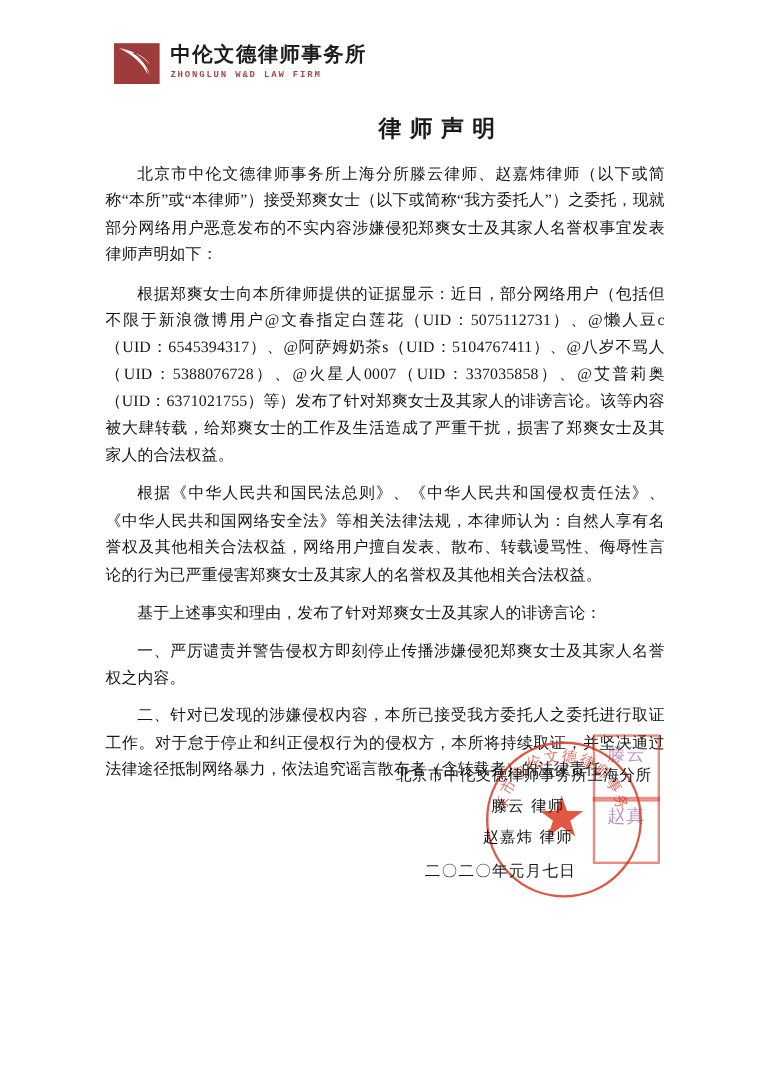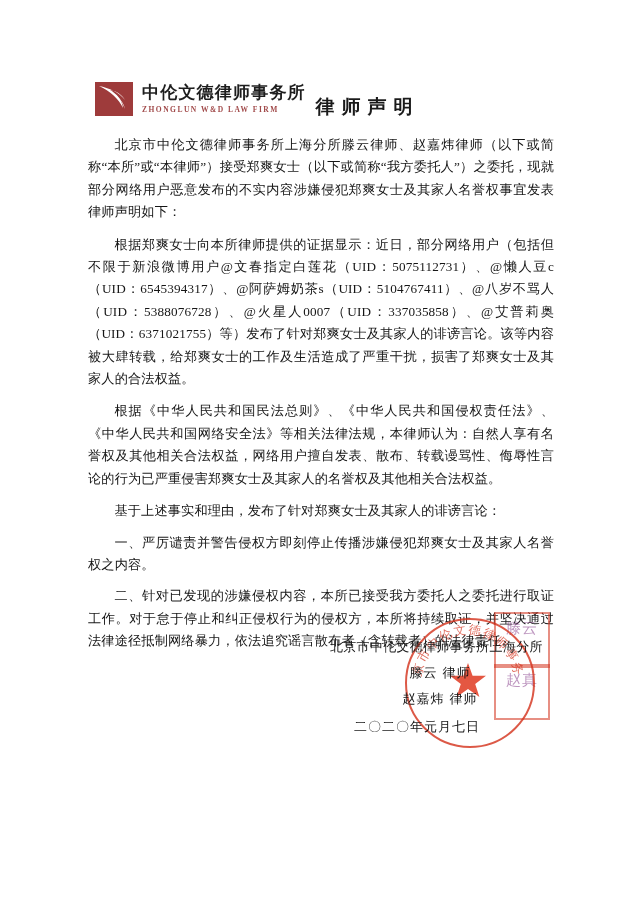--- a/index.html
+++ b/index.html
@@ -26,21 +26,20 @@
     background: #ffffff;
   }
 
   
   .letterhead {
     position: absolute;
     left: 95px;
     top: 36px;
     display: flex;
     align-items: flex-start;
-    margin-top: 46px;
   }
   .logo-mark {
     width: 38px;
     height: 34px;
     background: #9e3b3b;
     position: relative;
     overflow: hidden;
     flex: none;
   }
   .logo-mark .swoosh {
@@ -56,21 +55,21 @@
   .firm-cn {
     font-family: "DejaVu Serif", "Liberation Serif", serif;
     font-size: 17px;
     font-weight: bold;
     color: #1d1d1d;
     letter-spacing: 1.2px;
     line-height: 19px;
     white-space: nowrap;
   }
   .firm-en {
-    font-family: Liberation Serif, serif;
+    font-family: Liberation Mono, monospace;
     font-size: 7.5px;
     font-weight: bold;
     color: #a14a4a;
     letter-spacing: 1.5px;
     margin-top: 3px;
     white-space: nowrap;
   }
 
   
   .doc-title {

